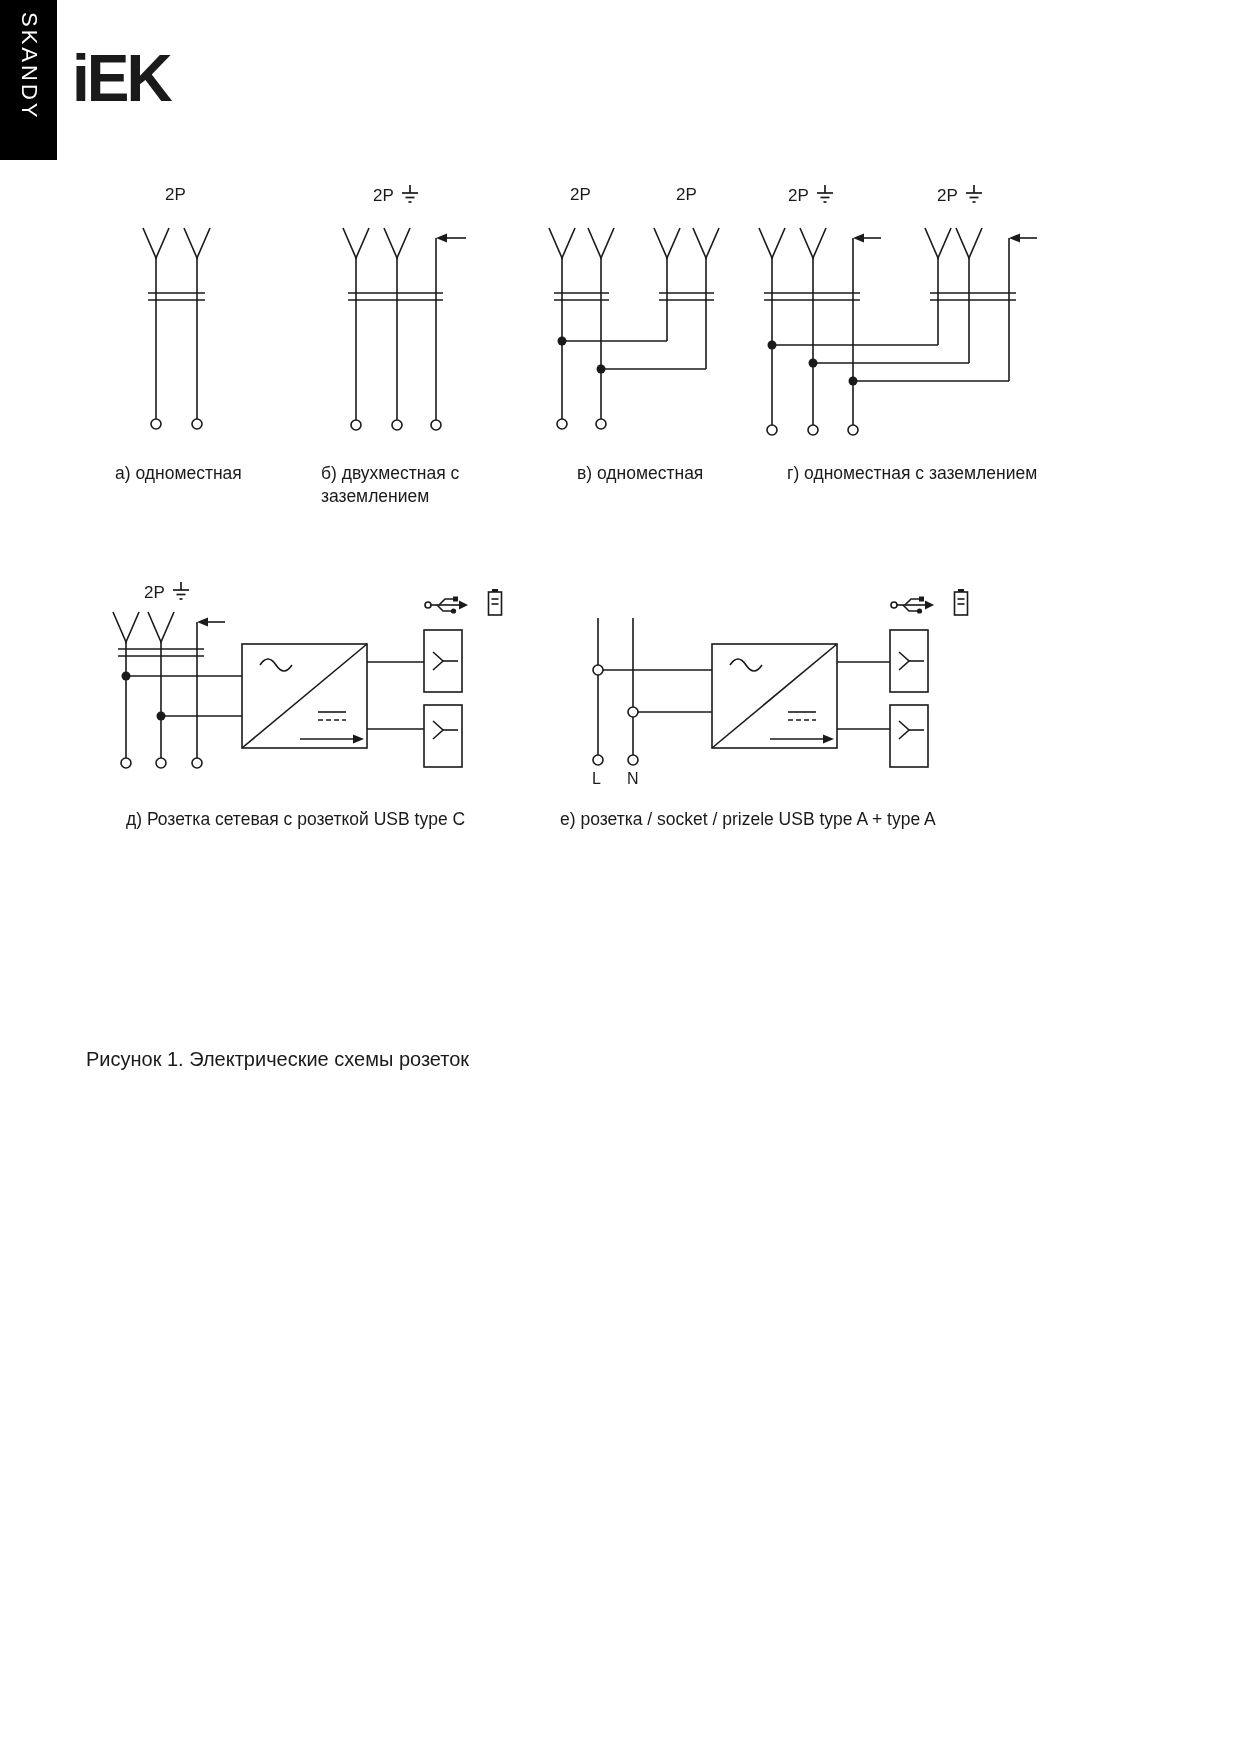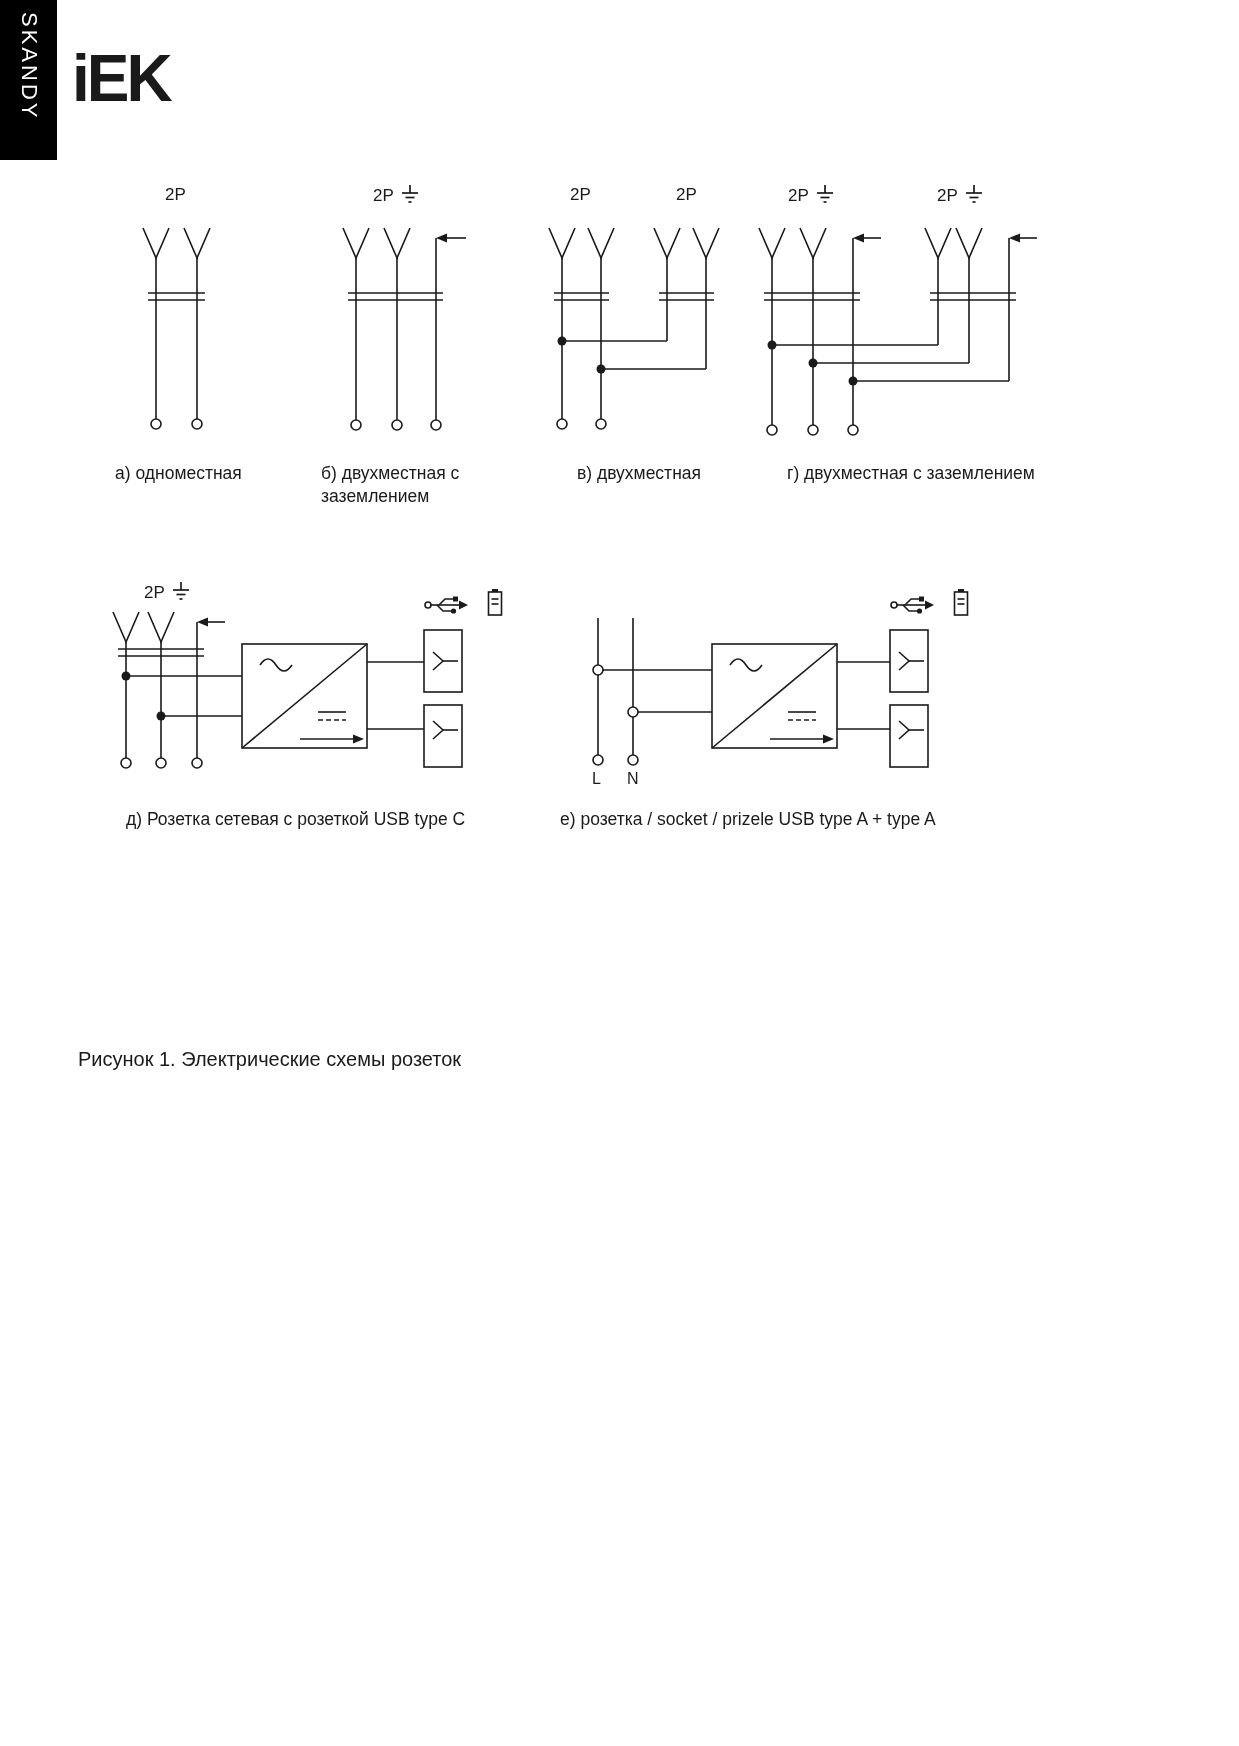--- a/index.html
+++ b/index.html
@@ -287,20 +287,20 @@
       <line x1="5.5" y1="12.5" x2="14.5" y2="12.5"></line>
       <line x1="8.5" y1="17" x2="11.5" y2="17"></line>
     </svg>
   </div>
 
   <div class="term-label" style="left:592px;top:771px">L</div>
   <div class="term-label" style="left:627px;top:771px">N</div>
 
   <div class="caption" style="left:83px;top:462px">а) одноместная</div>
   <div class="caption" style="left:289px;top:462px;width:158px">б) двухместная с заземлением</div>
-  <div class="caption" style="left:545px;top:462px">в) двухместная</div>
-  <div class="caption" style="left:755px;top:462px">г) двухместная с заземлением</div>
+  <div class="caption" style="left:545px;top:462px">в) одноместная</div>
+  <div class="caption" style="left:755px;top:462px">г) одноместная с заземлением</div>
   <div class="caption" style="left:94px;top:808px">д) Розетка сетевая с розеткой USB type C</div>
   <div class="caption" style="left:528px;top:808px">е) розетка / socket / prizele USB type A + type A</div>
 
-  <div class="figcaption" style="left:78px;top:1048px">Рисунок 1. Электрические схемы розеток</div>
+  <div class="figcaption" style="left:86px;top:1048px">Рисунок 1. Электрические схемы розеток</div>
 
 </div>
 
 </body></html>

